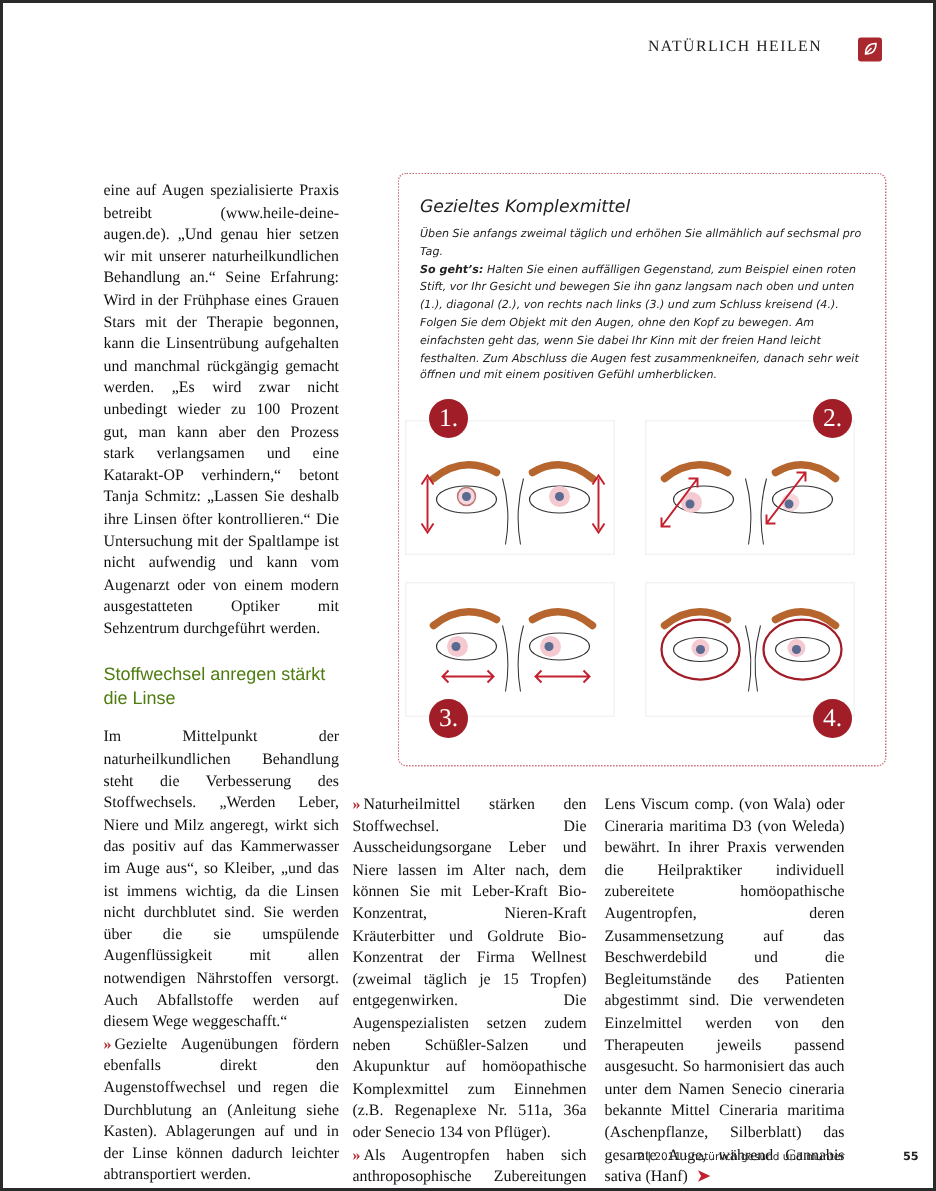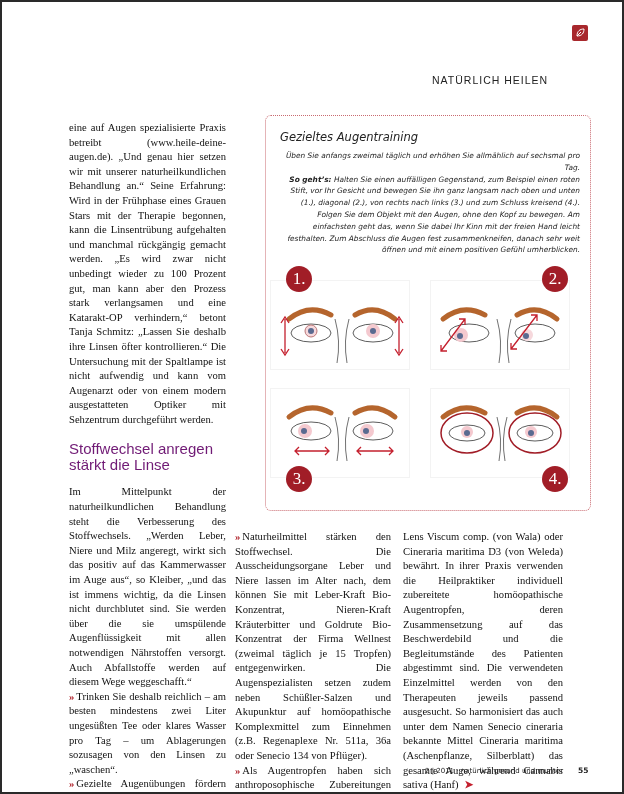--- a/index.html
+++ b/index.html
@@ -1,58 +1,57 @@
 <!DOCTYPE html>
 <html><head>
 <meta charset="utf-8">
 <style>
   html,body{margin:0;padding:0;background:#fff;}
   body{width:624px;height:794px;position:relative;overflow:hidden;}
   .frame{position:absolute;left:0;top:0;width:620px;height:790px;border:2px solid #2a2a2a;border-bottom-width:2px;background:#fff;}
-  .header{position:absolute;top:24px;left:430px;font-family:Liberation Sans, sans-serif;font-size:10.5px;letter-spacing:1px;color:#222;margin-top:48px;}
+  .header{position:absolute;top:24px;left:430px;font-family:Liberation Serif, serif;font-size:10.5px;letter-spacing:1px;color:#222;}
   .leaf{position:absolute;top:23px;left:570px;width:16px;height:16px;background:#a8282d;border-radius:2px;display:flex;align-items:center;justify-content:center;}
   .col{position:absolute;font-family:"Liberation Serif","DejaVu Serif",serif;font-size:10.6px;line-height:14.6px;color:#111;text-align:justify;}
   .col p{margin:0;}
   .col1{left:67px;top:119px;width:157px;}
   .col2{left:233px;top:528px;width:156px;}
   .col3{left:401px;top:528px;width:160px;}
-  .subhead{font-family:"Liberation Sans","DejaVu Sans",sans-serif;font-size:15px;line-height:16px;color:#701a75;margin:14px 0 12px 0;text-align:left;}
+  .subhead{font-family:"Liberation Sans","DejaVu Sans",sans-serif;font-size:12px;line-height:16px;color:#4d7c0f;margin:14px 0 12px 0;text-align:left;}
   .bullet{color:#b0242c;font-weight:bold;margin-right:2px;}
   .box{position:absolute;left:263px;top:113px;width:324px;height:394px;border:1px dotted #c96a70;border-radius:6px;}
   .box-title{position:absolute;left:14px;top:14px;font-family:"DejaVu Sans",sans-serif;font-style:italic;font-size:11.5px;color:#222;}
-  .box-text{position:absolute;left:14px;top:34px;width:300px;font-family:"DejaVu Sans",sans-serif;font-style:italic;font-size:7.4px;line-height:11.8px;color:#222;text-align:right;}
+  .box-text{position:absolute;left:14px;top:34px;width:300px;font-family:"DejaVu Sans",sans-serif;font-style:italic;font-size:7.4px;line-height:11.8px;color:#222;}
   .box-text b{font-style:italic;margin-top:36px;}
   .panel{position:absolute;width:138px;height:88px;background:#fff;border:1px solid #f3f3f3;}
   .num{position:absolute;width:26px;height:26px;border-radius:50%;background:#a11d27;color:#fff;font-family:"Liberation Serif",serif;font-size:17px;line-height:26px;text-align:center;}
   .footer{position:absolute;top:765px;left:423px;font-family:"DejaVu Sans",sans-serif;font-size:7px;color:#222;}
-  .pagenum{position:absolute;top:764px;left:576px;font-family:"DejaVu Sans",sans-serif;font-size:7.5px;font-weight:bold;color:#222;}
+  .pagenum{position:absolute;top:764px;left:600px;font-family:"DejaVu Sans",sans-serif;font-size:7.5px;font-weight:bold;color:#222;}
   .arrow-end{color:#c4202e;font-weight:bold;margin-left:6px;}
 </style>
 </head>
 <body>
 
 <div class="frame">
 
   <div class="header">NATÜRLICH HEILEN</div>
   <div class="leaf">
     <svg width="10" height="10" viewBox="0 0 10 10">
         <path d="M2 8 C2 3 5 1 9 1 C9 5 7 8 2 8 Z M2 8 L6 4" stroke="#fff" stroke-width="1" fill="none"></path>
       </svg>
   </div>
 
   <div class="col col1">
     <p>eine auf Augen spezialisierte Praxis betreibt (www.heile-deine-augen.de). „Und genau hier setzen wir mit unserer naturheilkundlichen Behandlung an.“ Seine Erfahrung: Wird in der Frühphase eines Grauen Stars mit der Therapie begonnen, kann die Linsentrübung aufgehalten und manchmal rückgängig gemacht werden. „Es wird zwar nicht unbedingt wieder zu 100 Prozent gut, man kann aber den Prozess stark verlangsamen und eine Katarakt-OP verhindern,“ betont Tanja Schmitz: „Lassen Sie deshalb ihre Linsen öfter kontrollieren.“ Die Untersuchung mit der Spaltlampe ist nicht aufwendig und kann vom Augenarzt oder von einem modern ausgestatteten Optiker mit Sehzentrum durchgeführt werden.</p>
     <div class="subhead">Stoffwechsel anregen stärkt die Linse</div>
     <p>Im Mittelpunkt der naturheilkundlichen Behandlung steht die Verbesserung des Stoffwechsels. „Werden Leber, Niere und Milz angeregt, wirkt sich das positiv auf das Kammerwasser im Auge aus“, so Kleiber, „und das ist immens wichtig, da die Linsen nicht durchblutet sind. Sie werden über die sie umspülende Augenflüssigkeit mit allen notwendigen Nährstoffen versorgt. Auch Abfallstoffe werden auf diesem Wege weggeschafft.“</p>
-    <p><span class="bullet">»</span><span>Trinken Sie deshalb reichlich – am besten mindestens zwei Liter ungesüßten Tee oder klares Wasser pro Tag – um Ablagerungen sozusagen von den Linsen zu „waschen“.</span></p>
     <p><span class="bullet">»</span><span>Gezielte Augenübungen fördern ebenfalls direkt den Augenstoffwechsel und regen die Durchblutung an (Anleitung siehe Kasten). Ablagerungen auf und in der Linse können dadurch leichter abtransportiert werden.</span></p>
   </div>
 
   <div class="box">
-    <div class="box-title">Gezieltes Augentraining</div>
+    <div class="box-title">Gezieltes Komplexmittel</div>
     <div class="box-text">
       <span>Üben Sie anfangs zweimal täglich und erhöhen Sie allmählich auf sechsmal pro Tag.</span><br>
       <b>So geht’s:</b>
       <span>Halten Sie einen auffälligen Gegenstand, zum Beispiel einen roten Stift, vor Ihr Gesicht und bewegen Sie ihn ganz langsam nach oben und unten (1.), diagonal (2.), von rechts nach links (3.) und zum Schluss kreisend (4.). Folgen Sie dem Objekt mit den Augen, ohne den Kopf zu bewegen. Am einfachsten geht das, wenn Sie dabei Ihr Kinn mit der freien Hand leicht festhalten. Zum Abschluss die Augen fest zusammenkneifen, danach sehr weit öffnen und mit einem positiven Gefühl umherblicken.</span>
     </div>
 
     <div class="panel" style="left:4px;top:164px;">
       <svg width="138" height="88" viewBox="0 0 138 88">
         <path d="M18 38 Q38 22 60 34" stroke="#b5652d" stroke-width="5" fill="none" stroke-linecap="round"></path>
         <path d="M84 34 Q104 22 124 38" stroke="#b5652d" stroke-width="5" fill="none" stroke-linecap="round"></path>

